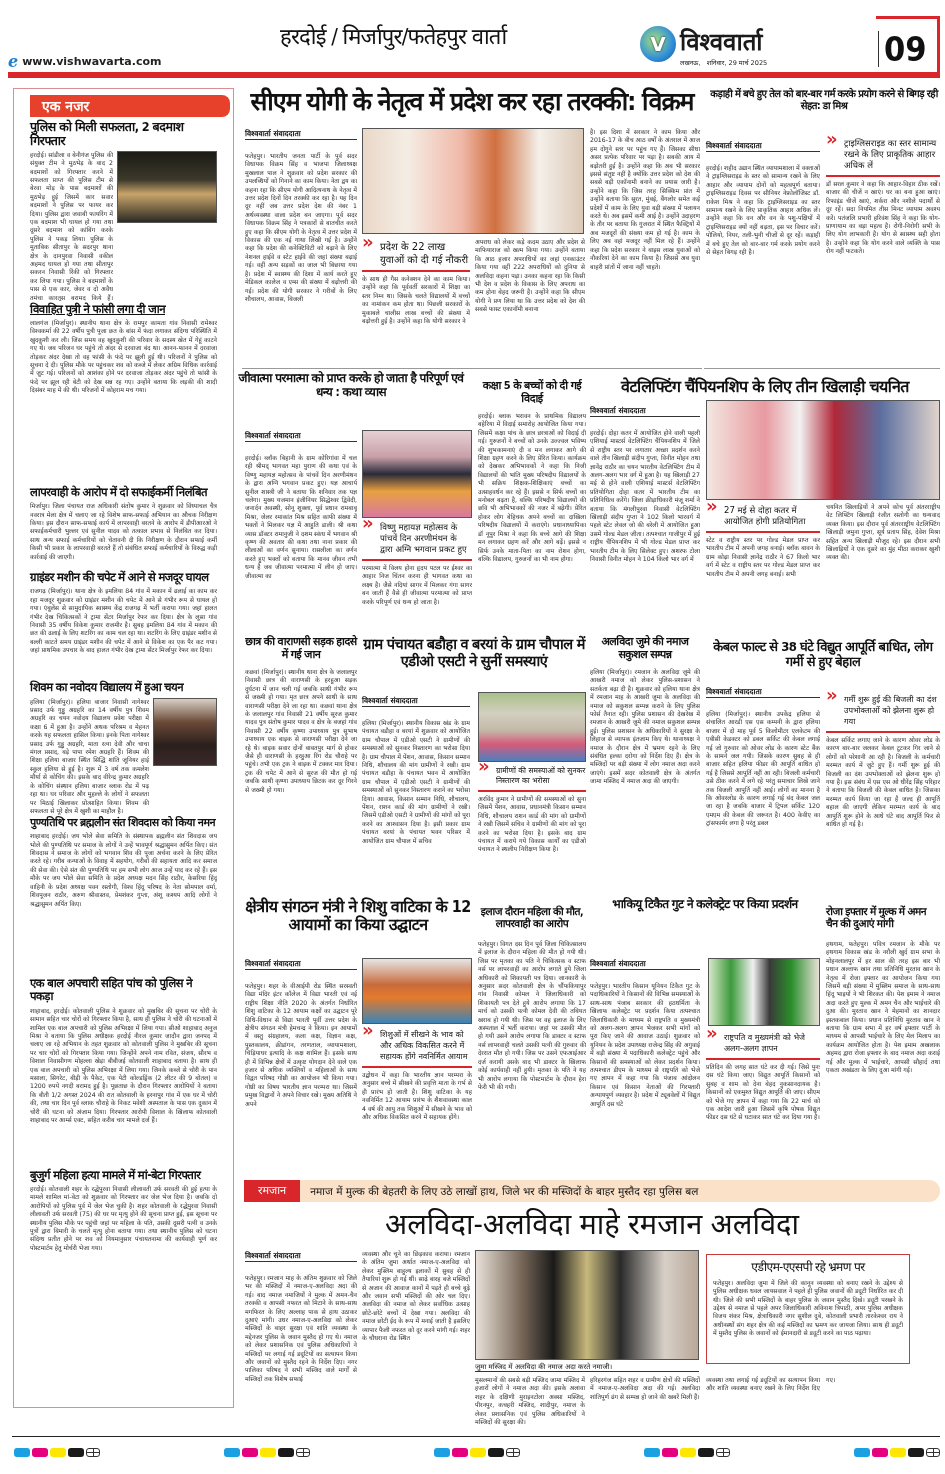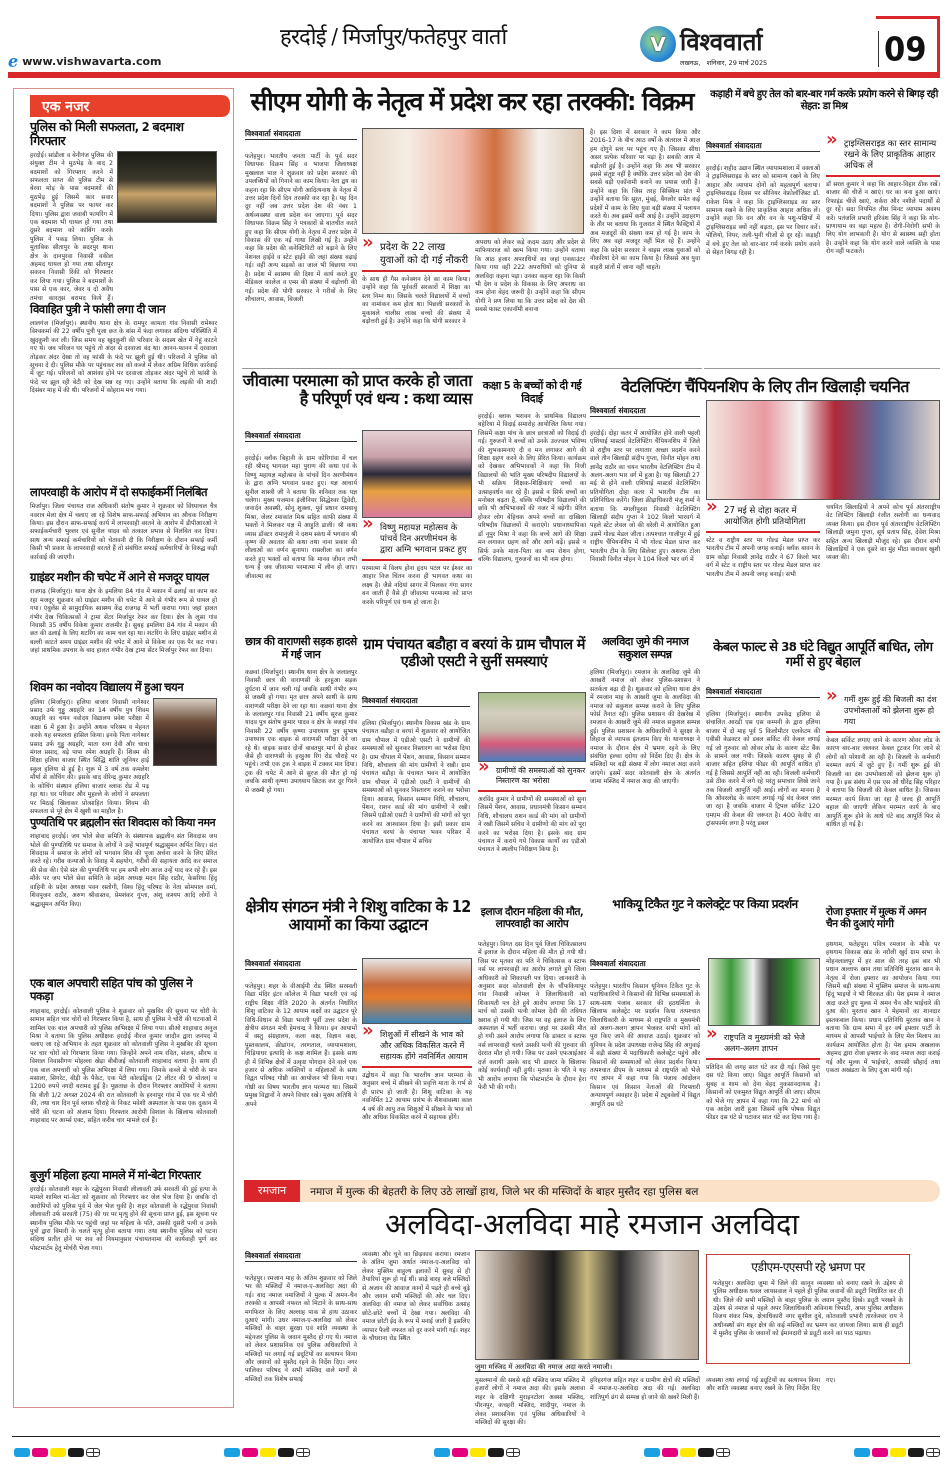--- a/index.html
+++ b/index.html
@@ -44,21 +44,21 @@
   <div style="background:#e8412b;border-radius:0 8px 8px 0;height:22px;width:200px;padding-left:12px;color:#fff;font-weight:700;font-size:14px;line-height:22px;">
     <span>एक नजर</span>
   </div>
 
   <div>
     <div class="hl" style="font-size:12.5px;text-align:left;margin:3px 0 2px;">पुलिस को मिली सफलता, 2 बदमाश गिरफ्तार</div>
     <div class="photo" style="float:right;width:100px;height:72px;margin:0 0 2px 4px;background:linear-gradient(180deg,#1b1b15,#3d3a2c 40%,#c9a46b 60%,#2b2a22);"></div>
     <div class="txt" style="height:150px;">हरदोई। सांडीला व बेनीगंज पुलिस की संयुक्त टीम ने मुठभेड़ के बाद 2 बदमाशों को गिरफ्तार करने में सफलता प्राप्त की पुलिस टीम से बेरवा मोड़ के पास बदमाशों की मुठभेड़ हुई जिसमें कार सवार बदमाशों ने पुलिस पर फायर कर दिया। पुलिस द्वारा जवाबी फायरिंग में एक बदमाश भी घायल हो गया तथा दूसरे बदमाश को कांबिंग करके पुलिस ने पकड़ लिया। पुलिस के मुताबिक सीतापुर के सदरपुर थाना क्षेत्र के दानपुरवा निवासी वकील अहमद घायल हो गया तथा सीतापुर सकरन निवासी रिंकी को गिरफ्तार कर लिया गया। पुलिस ने बदमाशों के पास से एक कार, जेवर व दो अवैध तमंचा कारतूस बरामद किये हैं। कोतवाली बेनीगंज के थानगांव में चोरी के दौरान बदमाशों के हमले से मां बेटी घायल हुई थी। बदमाशों ने क्षेत्र के गोकरहा गांव में दो घरों में चोरी की घटना को अंजाम दिया था। घटना के दूसरे दिन ही पुलिस ने मुठभेड़ के बाद बदमाशों को गिरफ्तार कर लिया। एसपी नीरज सिंह जादौन ने घटना में शामिल बदमाशों को गिरफ्तार करने वाली टीम को बधाई दी है।</div>
   </div>
   <div>
-    <div class="hl" style="font-size:11.5px;text-align:left;margin:2px 0 3px;">विवाहित पुत्री ने फांसी लगा दी जान</div>
+    <div class="hl" style="font-size:11.5px;text-align:left;margin:2px 0 3px;text-decoration:underline;">विवाहित पुत्री ने फांसी लगा दी जान</div>
     <div class="txt" style="height:165px;">लालगंज (मिर्जापुर)। स्थानीय थाना क्षेत्र के रामपुर कामता गांव निवासी रामेश्वर विश्वकर्मा की 22 वर्षीय पुत्री पूजा छत के बांस में फंदा लगाकर संदिग्ध परिस्थिति में खुदकुशी कर ली। जिस समय वह खुदकुशी की परिवार के सदस्य खेत में गेहूं काटने गए थे। जब परिजन घर पहुंचे तो अंदर से दरवाजा बंद था। आनन-फानन में दरवाजा तोड़कर अंदर देखा तो वह फांसी के फंदे पर झूली हुई थी। परिजनों ने पुलिस को सूचना दे दी। पुलिस मौके पर पहुंचकर शव को कब्जे में लेकर अग्रिम विधिक कार्रवाई में जुट गई। परिजनों को आशंका होने पर दरवाजा तोड़कर अंदर पहुंचे तो फांसी के फंदे पर झूल रही बेटी को देख सन्न रह गए। उन्होंने बताया कि लड़की की शादी दिसंबर माह में की थी। परिजनों में कोहराम मच गया।</div>
   </div>
   <div>
     <div class="hl" style="font-size:11.5px;text-align:left;margin:2px 0 3px;">लापरवाही के आरोप में दो सफाईकर्मी निलंबित</div>
     <div class="txt" style="height:67px;">मिर्जापुर। जिला पंचायत राज अधिकारी संतोष कुमार ने शुक्रवार को विंध्याचल चैत्र नवरात्र मेला क्षेत्र में चलाए जा रहे विशेष साफ-सफाई अभियान का औचक निरीक्षण किया। इस दौरान साफ-सफाई कार्य में लापरवाही बरतने के आरोप में डीपीआरओ ने सफाईकर्मचारी भुल्लर एवं सुनील यादव को तत्काल प्रभाव से निलंबित कर दिया। साथ अन्य सफाई कर्मचारियों को चेतावनी दी कि निरीक्षण के दौरान सफाई कर्मी किसी भी प्रकार के लापरवाही बरतते हैं तो संबंधित सफाई कर्मचारियों के विरुद्ध कड़ी कार्रवाई की जाएगी।</div>
   </div>
   <div>
     <div class="hl" style="font-size:11.5px;text-align:left;margin:2px 0 3px;">ग्राइंडर मशीन की चपेट में आने से मजदूर घायल</div>
     <div class="txt" style="height:92px;">राजगढ़ (मिर्जापुर)। थाना क्षेत्र के इमलिया 84 गांव में मकान में ढलाई का काम कर रहा मजदूर शुक्रवार को ग्राइंडर मशीन की चपेट में आने से गंभीर रूप से घायल हो गया। एंबुलेंस से सामुदायिक स्वास्थ्य केंद्र राजगढ़ में भर्ती कराया गया। जहां हालत गंभीर देख चिकित्सकों ने ट्रामा सेंटर मिर्जापुर रेफर कर दिया। क्षेत्र के लूसा गांव निवासी 35 वर्षीय विकेश कुमार राजमीर है। सुबह इमलिया 84 गांव में मकान की छत की ढलाई के लिए शटरिंग का काम चल रहा था। शटरिंग के लिए ग्राइंडर मशीन से बल्ली काटते समय ग्राइंडर मशीन की चपेट में आने से विकेश का एक पैर कट गया। जहां प्राथमिक उपचार के बाद हालत गंभीर देख ट्रामा सेंटर मिर्जापुर रेफर कर दिया।</div>
   </div>
@@ -104,21 +104,21 @@
   <div class="txt" style="height:212px;">हरदोई। शहीद उद्यान स्थित व्यायामशाला में वक्ताओं ने ट्राइग्लिसराइड के स्तर को सामान्य रखने के लिए आहार और व्यायाम दोनों को महत्वपूर्ण बताया। ट्राइग्लिसराइड दिवस पर सीनियर नेफ्रोलॉजिस्ट डॉ. राकेश मिश्र ने कहा कि ट्राइग्लिसराइड का स्तर सामान्य रखने के लिए प्राकृतिक आहार अधिक लें। उन्होंने कहा कि वन और वन के पशु-पक्षियों में ट्राइग्लिसराइड क्यों नहीं बढ़ता, इस पर विचार करें। पोलियो, नियर, तली-भुनी चीजों से दूर रहें। कड़ाही में बचे हुए तेल को बार-बार गर्म करके प्रयोग करने से सेहत बिगड़ रही है।</div>
 </div>
 <div class="abs" style="left:826px;top:136px;width:114px;">
   <div class="pull" style="font-size:8.5px;line-height:11px;">ट्राइग्लिसराइड का स्तर सामान्य रखने के लिए प्राकृतिक आहार अधिक लें</div>
   <div class="txt" style="height:170px;margin-top:3px;">डॉ सरल कुमार ने कहा कि आहार-विहार ठीक रखें। बाजार की चीजें न खाएं। घर का बना हुआ खाएं। रिफाइंड चीजें खाएं, शर्करा और नशीले पदार्थों से दूर रहें। सदा नियमित तीस मिनट व्यायाम अवश्य करें। पतंजलि प्रभारी हरिवंश सिंह ने कहा कि योग-प्राणायाम का बड़ा महत्व है। रोगी-निरोगी सभी के लिए योग लाभकारी है। योग से स्वास्थ्य सही होता है। उन्होंने कहा कि योग करने वाले व्यक्ति के पास रोग नहीं फटकते।</div>
 </div>
 
 <div class="colrule" style="left:242px;top:368px;height:1px;width:460px;background:#999;"></div>
 <div class="colrule" style="left:704px;top:368px;height:1px;width:236px;background:#999;"></div>
 
-<div class="abs hl" style="left:242px;top:372px;width:230px;font-size:16px;text-align:right;">जीवात्मा परमात्मा को प्राप्त करके हो जाता है परिपूर्ण एवं धन्य : कथा व्यास</div>
+<div class="abs hl" style="left:236px;top:372px;width:230px;font-size:12px;text-align:center;">जीवात्मा परमात्मा को प्राप्त करके हो जाता है परिपूर्ण एवं धन्य : कथा व्यास</div>
 <div class="abs" style="left:245px;top:430px;width:112px;">
   <div class="byline">विश्ववार्ता संवाददाता</div>
   <div class="txt" style="height:184px;">हरदोई। ब्लॉक बिहानी के ग्राम कोरिगांवा में चल रही श्रीमद् भागवत महा पुराण की कथा एवं के विष्णु महायज्ञ महोत्सव के पांचवें दिन अरणीमंथन के द्वारा अग्नि भगवान प्रकट हुए। यज्ञ आचार्य सुनील शास्त्री जी ने बताया कि शनिवार तक यज्ञ चलेगा। मुख्य यजमान इंजीनियर सिद्धेश्वर द्विवेदी, जनार्दन अवस्थी, सोनू शुक्ला, पूर्व प्रधान रामबाबू मिश्रा, जेलर रमाकांत मिश्र सहित काफी संख्या में भक्तों ने मिलकर यज्ञ में आहुति डाली। श्री कथा व्यास डॉक्टर रामानुजी ने दशम स्कंध में भगवान श्री कृष्ण की अवतार की कथा तथा नाना प्रकार की लीलाओं का वर्णन सुनाया। रासलीला का वर्णन करते हुए भक्तों को बताया कि मानव जीवन तभी धन्य है जब जीवात्मा परमात्मा में लीन हो जाए। जीवात्मा का</div>
 </div>
 <div class="abs photo" style="left:362px;top:430px;width:110px;height:88px;background:linear-gradient(180deg,#e6d0d5,#c8a0a8 30%,#2a2a3a 50%,#e8a040 70%,#d87aa0);"></div>
 <div class="abs" style="left:362px;top:520px;width:110px;">
   <div class="pull" style="font-size:8.5px;line-height:11px;">विष्णु महायज्ञ महोत्सव के पांचवें दिन अरणीमंथन के द्वारा अग्नि भगवान प्रकट हुए</div>
   <div class="txt" style="height:50px;margin-top:3px;">परमात्मा में विलय होना हृदय पटल पर ईश्वर का आहार निज चिंतन करना ही भागवत कथा का लक्ष्य है। जैसे नदियां सागर में मिलकर गंगा सागर बन जाती हैं वैसे ही जीवात्मा परमात्मा को प्राप्त करके परिपूर्ण एवं धन्य हो जाता है।</div>
 </div>
 

